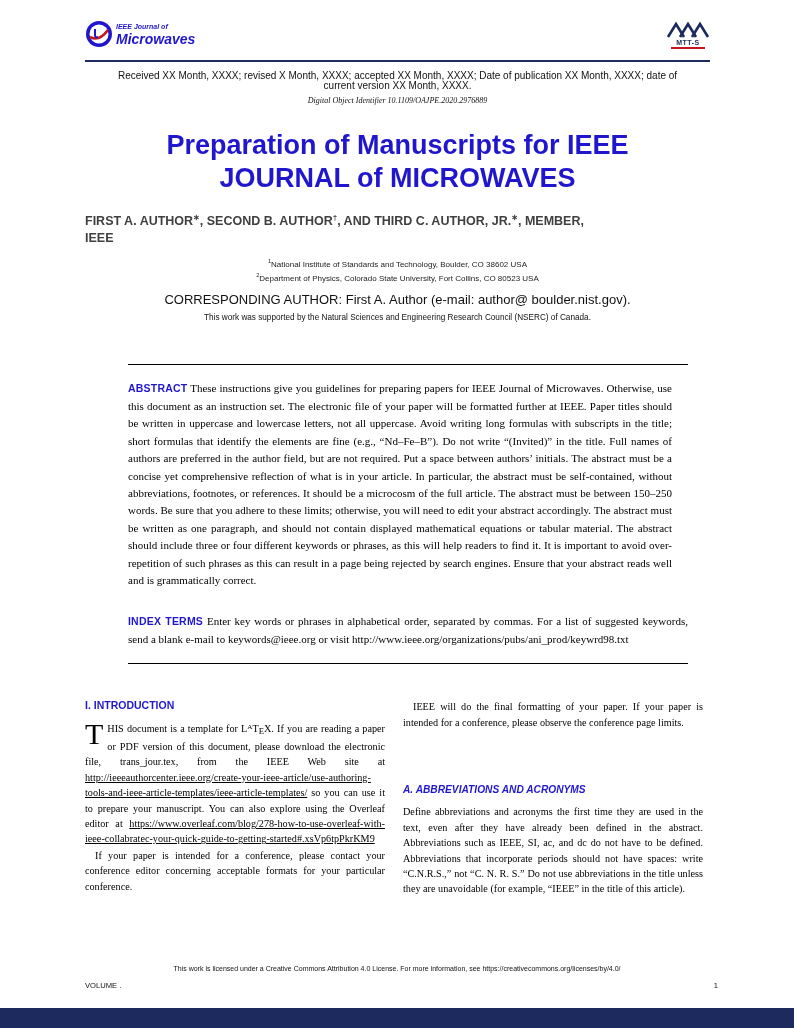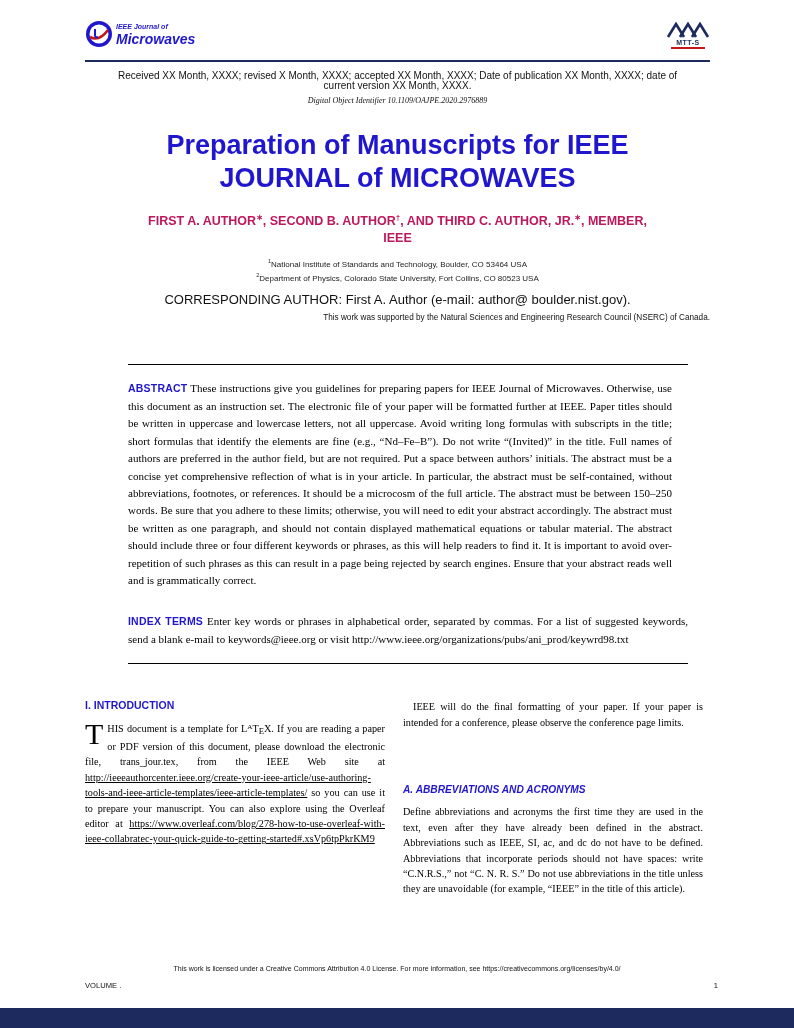--- a/index.html
+++ b/index.html
@@ -22,29 +22,29 @@
   .header-rule{height:2px;background:#1C2A5E;margin-top:2px;}
 
   
   .received{margin-top:9px;text-align:center;font-family:"Liberation Sans",sans-serif;
             font-size:10px;line-height:10px;color:#111;}
   .doi{margin-top:5px;text-align:center;font-style:italic;font-size:8px;color:#111;}
 
   
   .title{margin:24px 0 0 0;text-align:center;font-family:"Liberation Sans",sans-serif;
          font-weight:700;font-size:27px;line-height:33px;color:#2016CE;}
-  .authors{margin-top:14px;text-align:center;font-family:"Liberation Sans",sans-serif;
-           font-weight:700;font-size:12.5px;line-height:17px;color:#be185d;}
+  .authors{margin-top:14px;text-align:left;font-family:"Liberation Sans",sans-serif;
+           font-weight:700;font-size:12.5px;line-height:17px;color:#404040;}
   .authors sup{font-size:8px;vertical-align:super;}
   .affiliations{margin-top:9px;text-align:center;font-family:"Liberation Sans",sans-serif;
                 font-size:8px;line-height:11px;color:#222;}
   .affiliations sup{font-size:5.5px;vertical-align:super;}
   .corresponding{margin-top:9px;text-align:center;font-family:"Liberation Sans",sans-serif;
                  font-size:13px;color:#111;}
-  .support{margin-top:6px;text-align:right;font-family:"Liberation Sans",sans-serif;
+  .support{margin-top:6px;text-align:center;font-family:"Liberation Sans",sans-serif;
            font-size:8.2px;color:#111;}
 
   
   .abstract-wrap{margin:42px 22px 0 43px;}
   .rule{border:none;border-top:1.5px solid #000;margin:0;}
   .abstract-par{margin:15px 16px 0 0;font-size:11px;line-height:17.4px;text-align:justify;}
   .par-label{font-family:"Liberation Sans",sans-serif;font-weight:700;color:#2016CE;
              font-size:10.5px;letter-spacing:.2px;}
   .index-par{margin:24px 0 0 0;font-size:11px;line-height:17.4px;text-align:justify;}
   .rule-bottom{margin-top:15px;}
@@ -107,38 +107,39 @@
       <div>Received XX Month, XXXX; revised X Month, XXXX; accepted XX Month, XXXX; Date of publication XX Month, XXXX; date of</div>
       <div>current version XX Month, XXXX.</div>
     </div>
     <div class="doi">Digital Object Identifier 10.1109/OAJPE.2020.2976889</div>
 
     <h1 class="title"><span>Preparation of Manuscripts for IEEE</span><br><span>JOURNAL of MICROWAVES</span></h1>
 
     <div class="authors"><span>FIRST A. AUTHOR</span><sup>∗</sup><span>, </span><span>SECOND B. AUTHOR</span><sup>†</sup><span>, AND </span><span>THIRD C. AUTHOR, JR.</span><sup>∗</sup><span>, MEMBER,</span><br><span>IEEE</span></div>
 
     <div class="affiliations">
-      <div><sup>1</sup><span>National Institute of Standards and Technology, Boulder, CO 53464 USA</span></div>
+      <div><sup>1</sup><span>National Institute of Standards and Technology, Boulder, CO 38602 USA</span></div>
       <div><sup>2</sup><span>Department of Physics, Colorado State University, Fort Collins, CO 80523 USA</span></div>
     </div>
 
     <div class="corresponding">CORRESPONDING AUTHOR: First A. Author (e-mail: author@ boulder.nist.gov).</div>
     <div class="support">This work was supported by the Natural Sciences and Engineering Research Council (NSERC) of Canada.</div>
 
     <div class="abstract-wrap">
       <hr class="rule">
       <p class="abstract-par"><span class="par-label">ABSTRACT</span><span> These instructions give you guidelines for preparing papers for IEEE Journal of Microwaves. Otherwise, use this document as an instruction set. The electronic file of your paper will be formatted further at IEEE. Paper titles should be written in uppercase and lowercase letters, not all uppercase. Avoid writing long formulas with subscripts in the title; short formulas that identify the elements are fine (e.g., “Nd–Fe–B”). Do not write “(Invited)” in the title. Full names of authors are preferred in the author field, but are not required. Put a space between authors’ initials. The abstract must be a concise yet comprehensive reflection of what is in your article. In particular, the abstract must be self-contained, without abbreviations, footnotes, or references. It should be a microcosm of the full article. The abstract must be between 150–250 words. Be sure that you adhere to these limits; otherwise, you will need to edit your abstract accordingly. The abstract must be written as one paragraph, and should not contain displayed mathematical equations or tabular material. The abstract should include three or four different keywords or phrases, as this will help readers to find it. It is important to avoid over-repetition of such phrases as this can result in a page being rejected by search engines. Ensure that your abstract reads well and is grammatically correct.</span></p>
       <p class="index-par"><span class="par-label">INDEX TERMS</span><span> Enter key words or phrases in alphabetical order, separated by commas. For a list of suggested keywords, send a blank e-mail to keywords@ieee.org or visit http://www.ieee.org/organizations/pubs/ani_prod/keywrd98.txt</span></p>
       <hr class="rule rule-bottom">
     </div>
 
     <div class="columns">
       <div class="col">
         <h2 class="section-heading">I. INTRODUCTION</h2>
         <p><span class="dropcap">T</span><span>HIS document is a template for </span><span><span>L</span><span class="latex-a">A</span><span>T</span><span class="latex-e">E</span><span>X</span></span><span>. If you are reading a paper or PDF version of this document, please download the electronic file, trans_jour.tex, from the IEEE Web site at </span><span class="link">http://ieeeauthorcenter.ieee.org/create-your-ieee-article/use-authoring-tools-and-ieee-article-templates/ieee-article-templates/</span><span> so you can use it to prepare your manuscript. You can also explore using the Overleaf editor at </span><span class="link">https://www.overleaf.com/blog/278-how-to-use-overleaf-with-ieee-collabratec-your-quick-guide-to-getting-started#.xsVp6tpPkrKM9</span></p>
+        <p class="indent">If your paper is intended for a conference, please contact your conference editor concerning acceptable formats for your particular conference.</p>
       </div>
       <div class="col">
         <p class="indent">IEEE will do the final formatting of your paper. If your paper is intended for a conference, please observe the conference page limits.</p>
         <h3 class="subsection-heading">A. ABBREVIATIONS AND ACRONYMS</h3>
         <p>Define abbreviations and acronyms the first time they are used in the text, even after they have already been defined in the abstract. Abbreviations such as IEEE, SI, ac, and dc do not have to be defined. Abbreviations that incorporate periods should not have spaces: write “C.N.R.S.,” not “C. N. R. S.” Do not use abbreviations in the title unless they are unavoidable (for example, “IEEE” in the title of this article).</p>
       </div>
     </div>
 
   </div>
 

